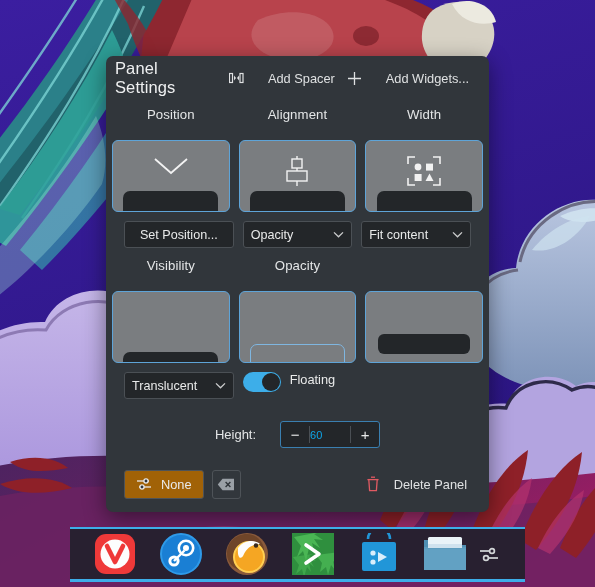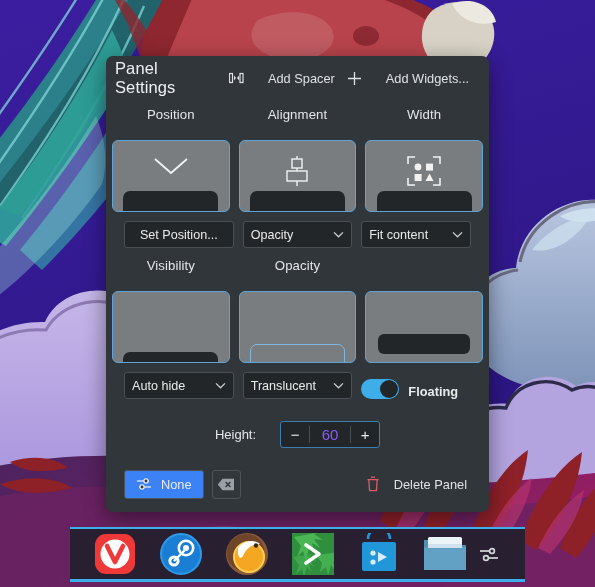--- a/index.html
+++ b/index.html
@@ -123,23 +123,22 @@
     padding: 0 7px;
     cursor: pointer;
     font-family: inherit;
     width: 100%;
   }
   .combo { justify-content: space-between; }
   .plainbtn { justify-content: center; }
   .combo .caret { opacity: .85; }
 
   .toggle-cell {
-    display: flex; align-items: flex-end; gap: 9px;
+    display: flex; align-items: flex-start; gap: 9px;
     height: 27px;
-    font-weight: bold;
   }
   .switch {
     width: 38px; height: 20px;
     border-radius: 10px;
     background: #3daee9;
     position: relative;
     flex: none;
     cursor: pointer;
   }
   .switch .knob {
@@ -166,37 +165,37 @@
   }
   .stepper button {
     width: 28px; height: 100%;
     background: transparent;
     border: none; color: #e9eaea;
     font-size: 15px; line-height: 1;
     cursor: pointer; font-family: inherit;
   }
   .stepper .sep { width: 1px; height: 17px; background: #4a4f54; }
   .stepper .val {
-    width: 40px; text-align: center;
-    font-size: 15px; color: #8b5cf6;
+    width: 40px; text-align: left;
+    font-size: 11px; color: #0ea5e9;
   }
 
   
   .footer {
     position: absolute;
     left: 0; right: 0; bottom: 0;
     height: 56px;
     display: flex; align-items: center;
     padding: 0 18px;
   }
   .foot-btn {
     display: flex; align-items: center; gap: 9px;
     height: 29px;
     padding: 0 11px;
-    background: #3b82f6;
+    background: #a16207;
     border: 1px solid #4e5358;
     border-radius: 3px;
     color: #e9eaea; font-size: 12.8px;
     cursor: pointer; font-family: inherit;
   }
   .icon-btn {
     width: 29px; height: 29px;
     display: flex; align-items: center; justify-content: center;
     background: #32373c;
     border: 1px solid #4e5358;
@@ -427,28 +426,20 @@
     </div>
     <div class="preview">
       <div class="mini-bar outline"></div>
     </div>
     <div class="preview">
       <div class="mini-bar floating"></div>
     </div>
   </div>
 
   <div class="ctl-row">
-    <div class="combo">
-      <span>Auto hide</span>
-      <span class="caret icn">
-        <svg width="11" height="7" viewBox="0 0 11 7">
-            <path d="M1 1.4 L5.5 5.8 L10 1.4" fill="none" stroke="#e9eaea" stroke-width="1.3"></path>
-          </svg>
-      </span>
-    </div>
 
     <div class="combo">
       <span>Translucent</span>
       <span class="caret icn">
         <svg width="11" height="7" viewBox="0 0 11 7">
             <path d="M1 1.4 L5.5 5.8 L10 1.4" fill="none" stroke="#e9eaea" stroke-width="1.3"></path>
           </svg>
       </span>
     </div>
 

